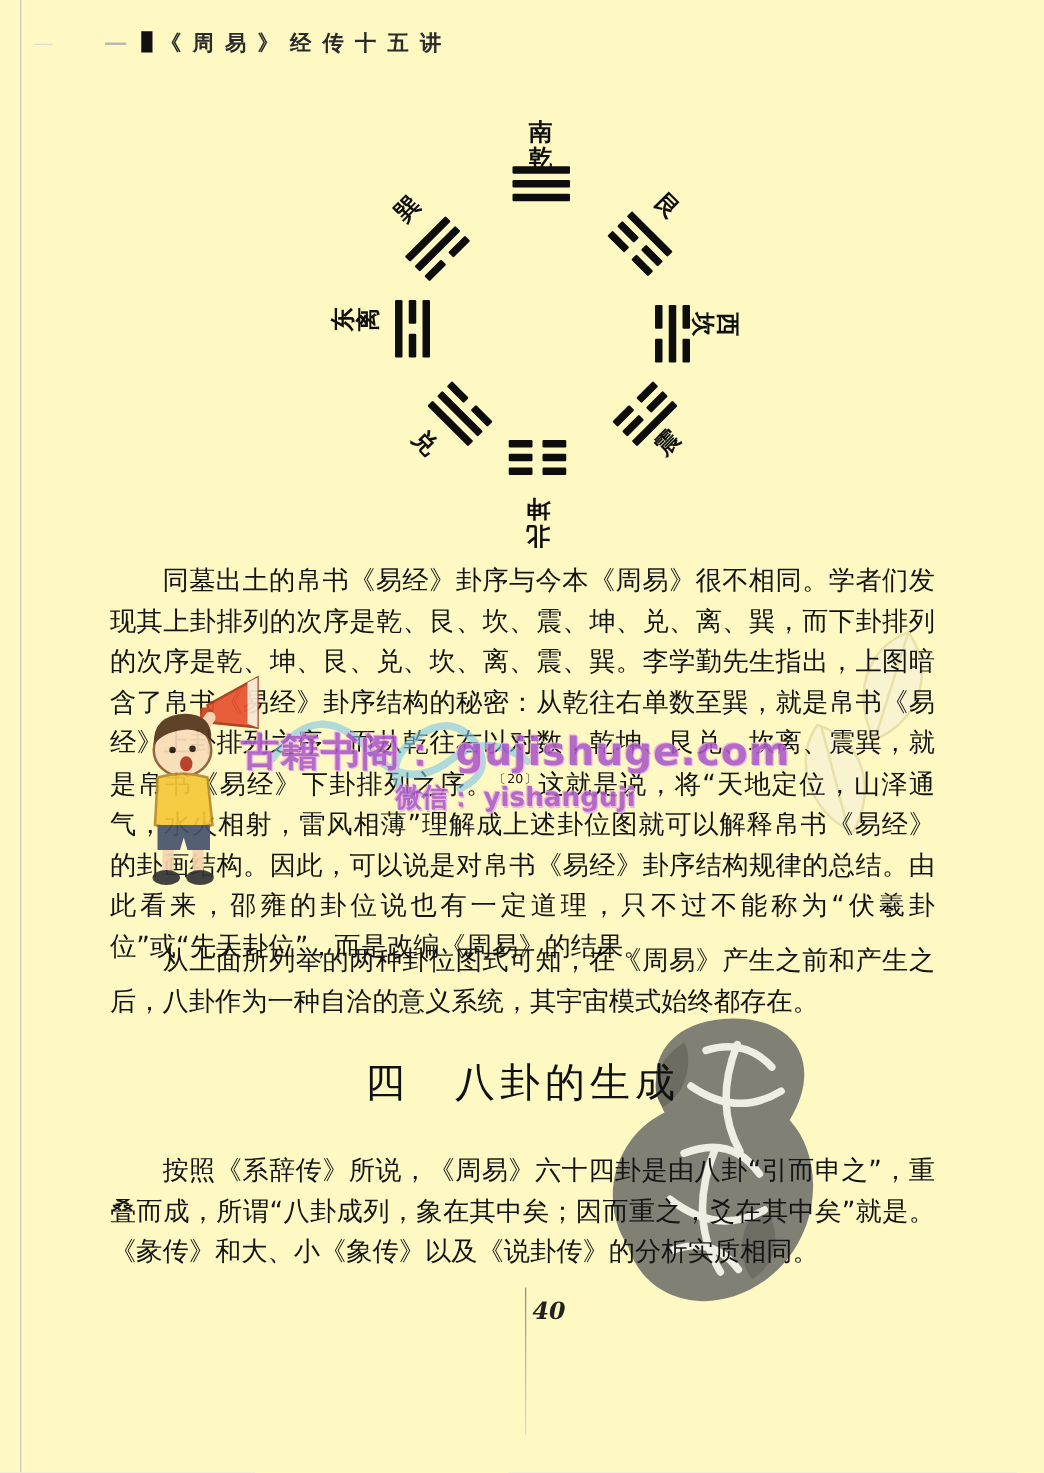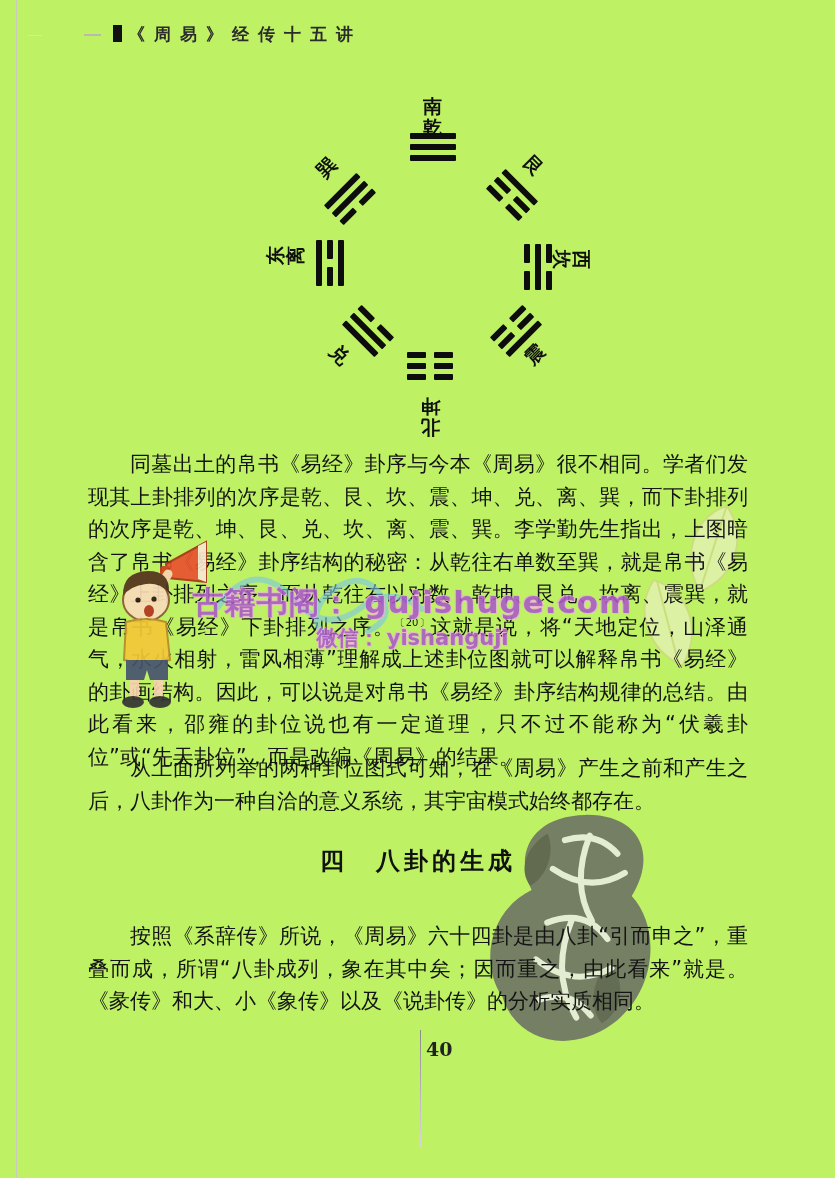--- a/index.html
+++ b/index.html
@@ -1,18 +1,18 @@
 <!DOCTYPE html>
 <html><head>
 <meta charset="utf-8">
 <style>
   html,body { margin:0; padding:0; background:#e8e8e4; }
   .page {
     position:relative; width:835px; height:1178px; margin:0 auto;
-    background:#bef264; overflow:hidden;
+    background:#fef9c3; overflow:hidden;
     font-family:"DejaVu Sans", sans-serif; color:#161616;
   }
   .abs { position:absolute; }
   
   .scan-line { left:16px; top:0; width:1px; height:1178px; background:#c9c9c3; }
   .fold-line { left:420px; top:1030px; width:1px; height:118px;
                background:linear-gradient(#8a8a8a, #bdbdbd 60%, #d9d9d6); }
   
   .header-dash-faint { left:28px; top:35px; width:14px; height:1px; background:#ddddd8; }
   .header-dash { left:84px; top:34px; width:17px; height:2px; background:#b9b9b2; }
@@ -49,25 +49,25 @@
   
   .body-block { position:absolute; left:88px; width:660px; z-index:2;
                 font-size:21px; line-height:32.5px; text-align:justify;
                 font-weight:500; color:#141414; }
   .body-block p { margin:0; text-indent:2em; }
   .p1 { top:448px; }
   .p2 { top:752px; }
   .p3 { top:920px; }
   .fnote { font-size:10px; vertical-align:super; line-height:0; }
   .section-heading { position:absolute; left:88px; top:845px; width:660px; z-index:2;
-                     text-align:center; font-size:24px; font-weight:bold;
+                     text-align:center; font-size:32px; font-weight:normal;
                      letter-spacing:4px; color:#111; }
   
   .page-num { left:426px; top:1038px; z-index:2; font-family:"DejaVu Serif", serif;
-              font-weight:bold; font-size:19px; color:#222; }
+              font-style:italic; font-weight:bold; font-size:19px; color:#222; }
   
   .wm-leaves { left:618px; top:498px; z-index:1; opacity:.55; }
   .wm-seal   { left:474px; top:808px; z-index:1; opacity:.82; }
   .wm-swirls { left:210px; top:545px; z-index:4; opacity:.6; }
   .wm-text { position:absolute; left:170px; top:549px; width:485px; z-index:5;
              text-align:center; color:#a958c8; font-weight:bold; opacity:.88;
              font-family:"DejaVu Sans", sans-serif; }
   .wm-line1 { font-size:31px; letter-spacing:1px; line-height:40px;
               text-shadow:1px 1px 0 #ecaede, -1px -1px 0 #ecaede;margin-top:33px; }
   .wm-line2 { font-size:21px; line-height:32px;
@@ -220,21 +220,21 @@
     <p><span>同墓出土的帛书《易经》卦序与今本《周易》很不相同。学者们发现其上卦排列的次序是乾、艮、坎、震、坤、兑、离、巽，而下卦排列的次序是乾、坤、艮、兑、坎、离、震、巽。李学勤先生指出，上图暗含了帛书《易经》卦序结构的秘密：从乾往右单数至巽，就是帛书《易经》上卦排列之序，而从乾往右以对数，乾坤、艮兑、坎离、震巽，就是帛书《易经》下卦排列之序。</span><sup class="fnote">〔20〕</sup><span>这就是说，将“天地定位，山泽通气，水火相射，雷风相薄”理解成上述卦位图就可以解释帛书《易经》的卦画结构。因此，可以说是对帛书《易经》卦序结构规律的总结。由此看来，邵雍的卦位说也有一定道理，只不过不能称为“伏羲卦位”或“先天卦位”，而是改编《周易》的结果。</span></p>
   </div>
 
   <div class="body-block p2">
     <p>从上面所列举的两种卦位图式可知，在《周易》产生之前和产生之后，八卦作为一种自洽的意义系统，其宇宙模式始终都存在。</p>
   </div>
 
   <div class="section-heading">四　八卦的生成</div>
 
   <div class="body-block p3">
-    <p>按照《系辞传》所说，《周易》六十四卦是由八卦“引而申之”，重叠而成，所谓“八卦成列，象在其中矣；因而重之，由此看来”就是。《彖传》和大、小《象传》以及《说卦传》的分析实质相同。</p>
+    <p>按照《系辞传》所说，《周易》六十四卦是由八卦“引而申之”，重叠而成，所谓“八卦成列，象在其中矣；因而重之，爻在其中矣”就是。《彖传》和大、小《象传》以及《说卦传》的分析实质相同。</p>
   </div>
 
   <div class="abs fold-line"></div>
   <div class="abs page-num">40</div>
 
   <svg class="abs wm-leaves" width="135" height="180" viewBox="0 0 135 180">
     <g fill="#f6f1da" stroke="#d9cc92" stroke-width="2">
       <path d="M95,6 C125,28 126,70 96,96 C68,70 66,28 95,6 Z" transform="rotate(18 96 50)"></path>
       <path d="M95,6 L96,96" fill="none" transform="rotate(18 96 50)"></path>
       <path d="M45,80 C78,98 82,140 55,170 C24,146 20,104 45,80 Z" transform="rotate(-12 50 125)"></path>

